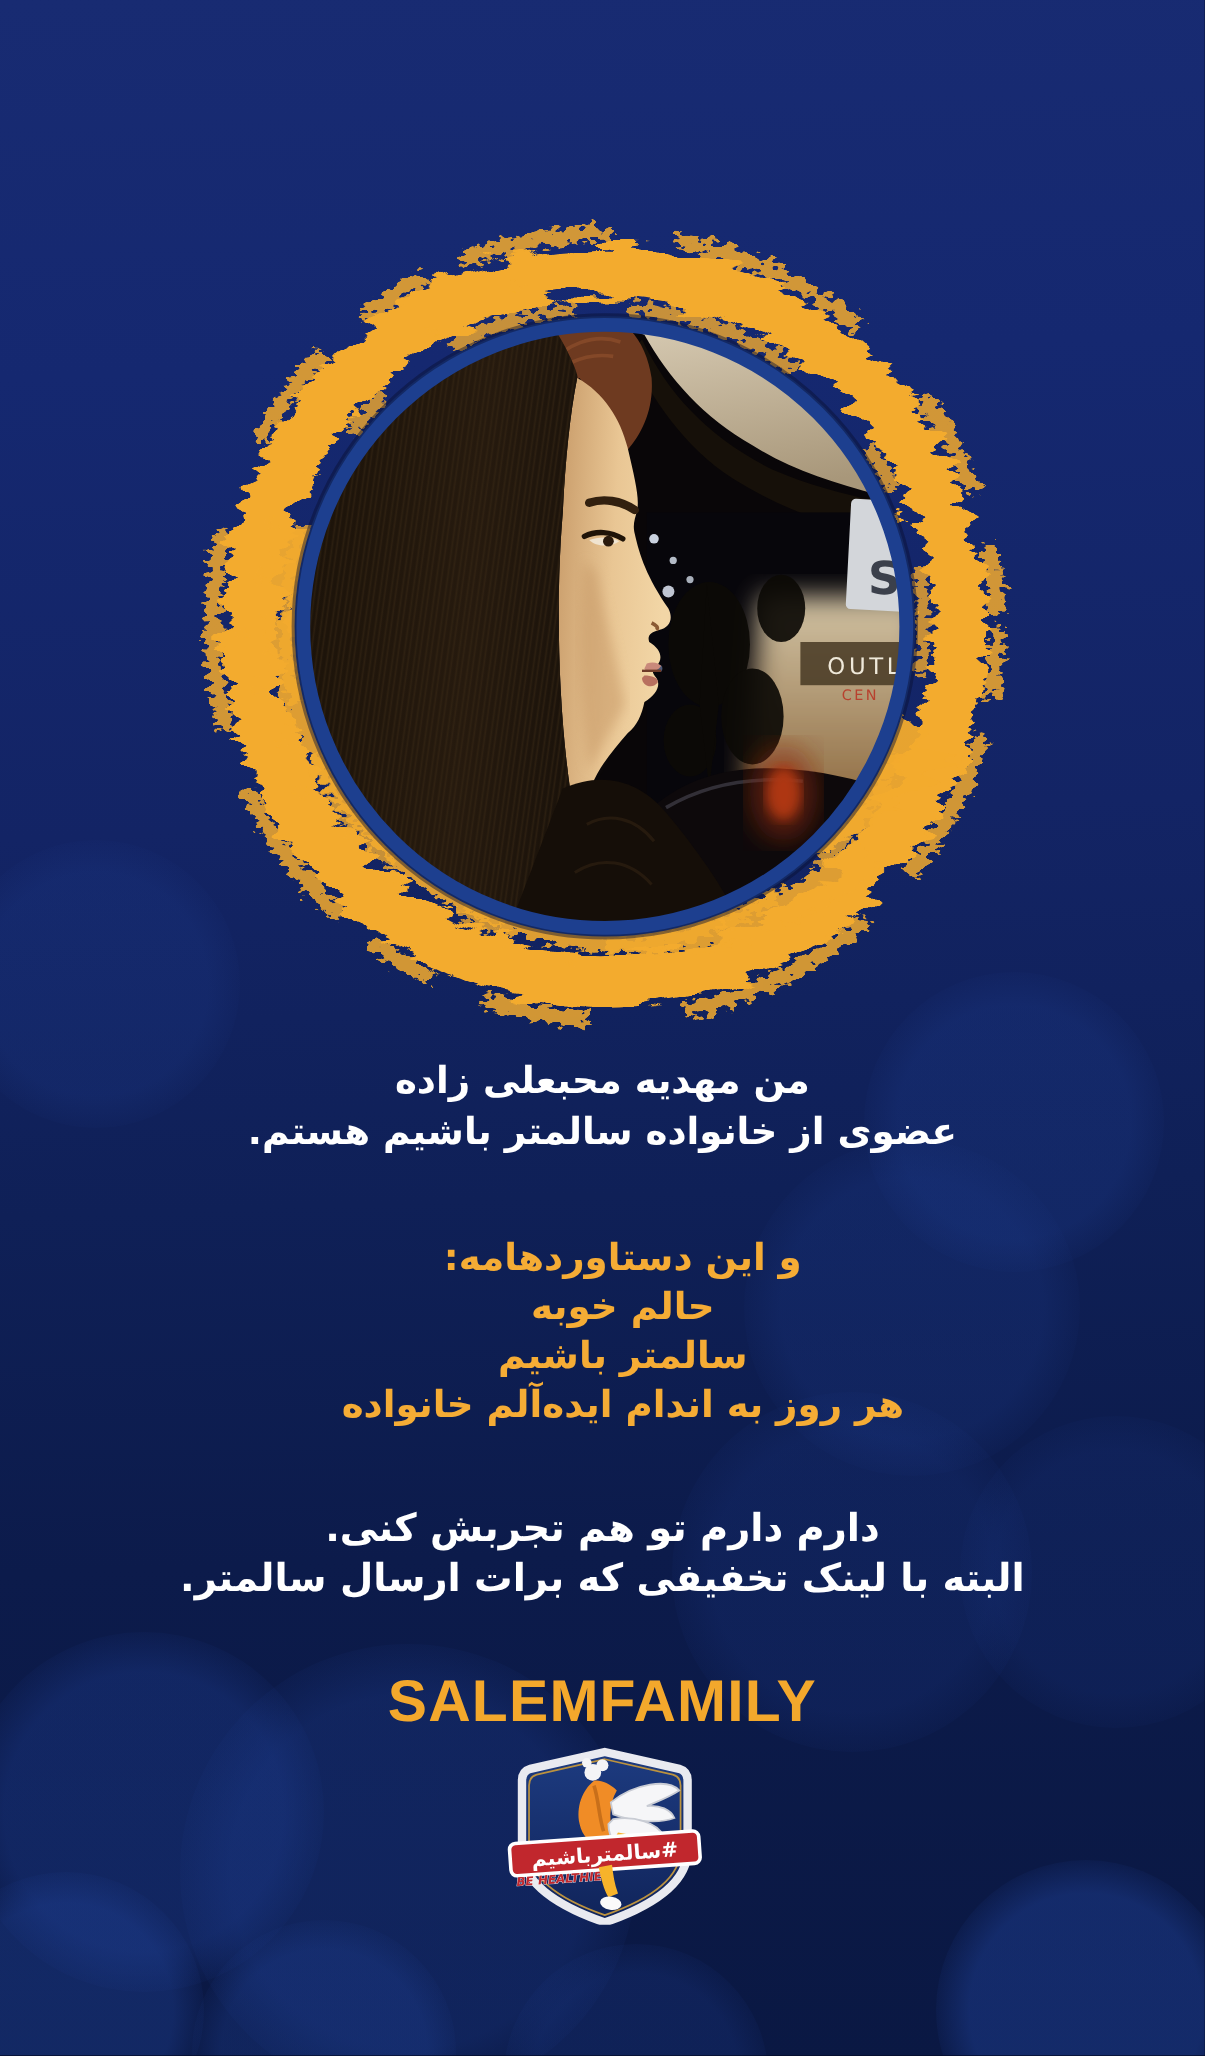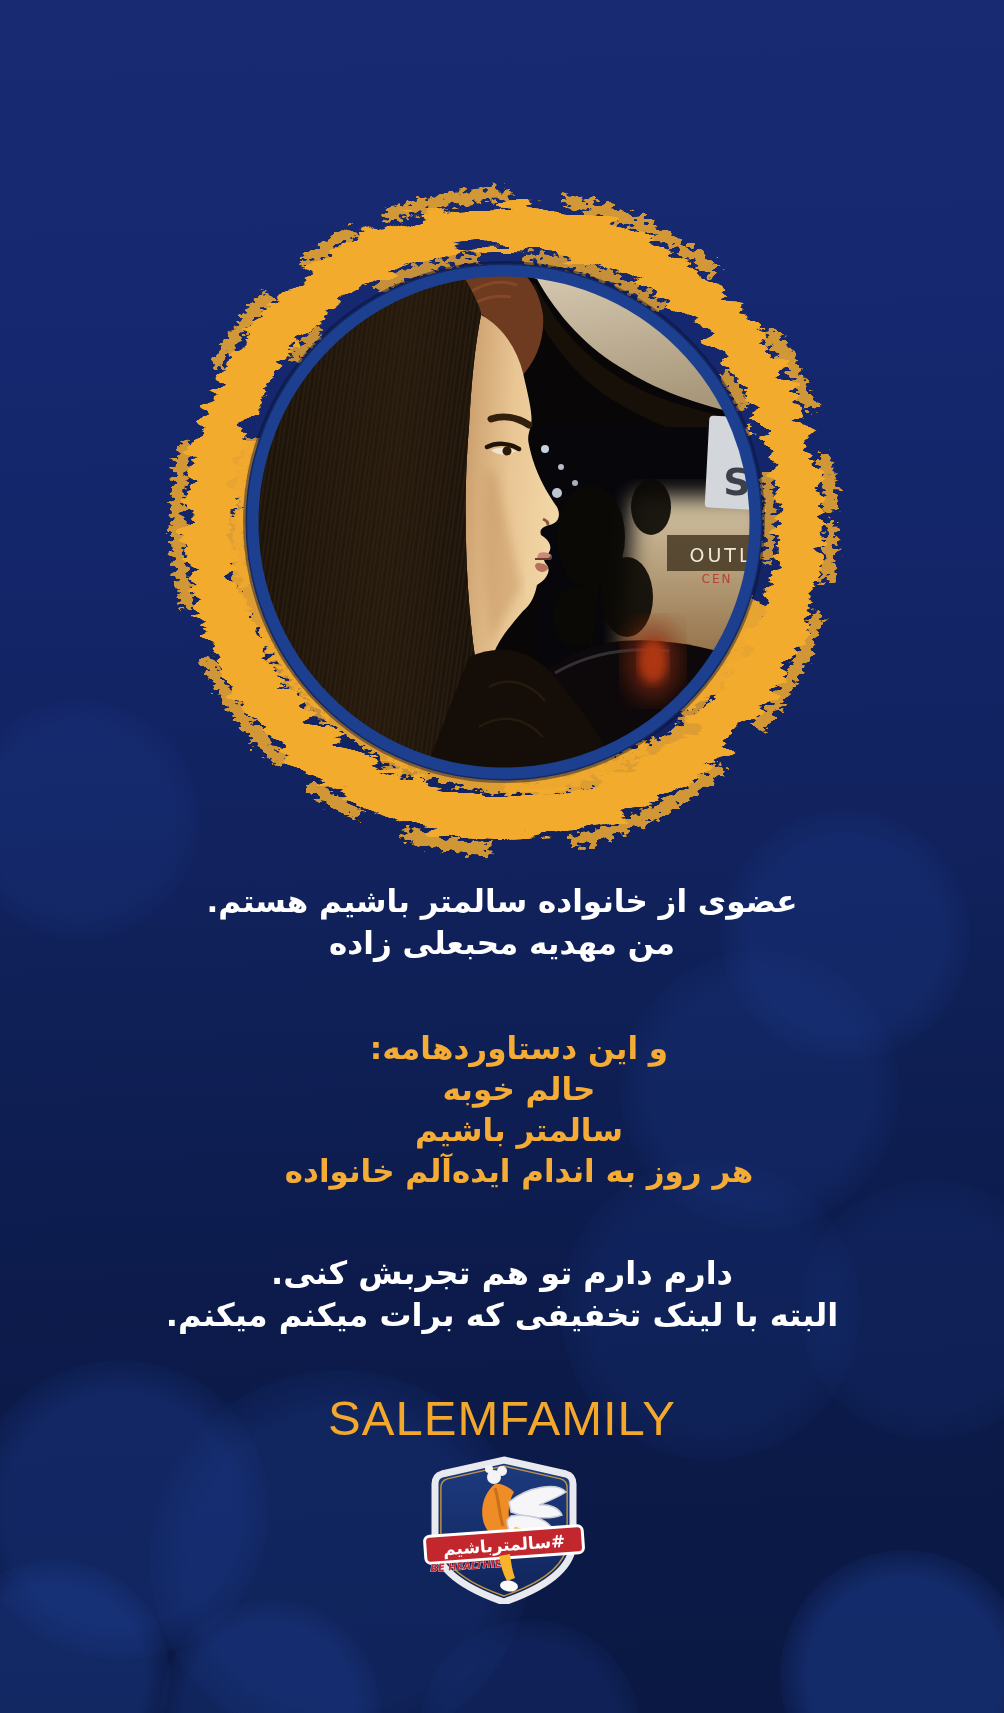--- a/index.html
+++ b/index.html
@@ -11,21 +11,21 @@
   .bokeh{position:absolute;border-radius:50%;pointer-events:none;}
   .txt{position:absolute;left:0;width:100%;text-align:center;direction:rtl;font-weight:bold;}
   .txt div{line-height:42px;}
   .intro{top:880px;color:#ffffff;font-size:31px;}
   .achv{top:1028px;color:#f5ac35;font-size:31px;padding-left:17px;}
   .achv div{line-height:41px;}
   .invite{top:1252px;color:#ffffff;font-size:32px;}
   .wordmark{
     position:absolute;top:1390px;left:0;width:100%;text-align:center;
     font-family:"Liberation Sans","DejaVu Sans",sans-serif;
-    font-weight:normal;font-size:49px;letter-spacing:1px;color:#f3a82c;direction:ltr;
+    font-weight:bold;font-size:49px;letter-spacing:1px;color:#f3a82c;direction:ltr;
   }
   .abs{position:absolute;}
 </style>
 </head>
 <body>
 
 <div class="canvas">
 
   <div class="bokeh" style="left:-40px;top:700px;width:240px;height:240px;background:radial-gradient(circle,rgba(30,62,145,.22) 55%,rgba(30,62,145,0) 75%);"></div>
   <div class="bokeh" style="left:720px;top:810px;width:250px;height:250px;background:radial-gradient(circle,rgba(28,58,138,.30) 55%,rgba(28,58,138,0) 75%);"></div>
@@ -190,34 +190,34 @@
 
       <path d="M230,400 C262,386 292,392 316,420 C346,456 372,494 386,530 L180,530 Z" fill="#150e08"></path>
       <path d="M250,430 C268,420 290,424 306,444 M240,470 C262,456 286,460 304,480" stroke="#2e2011" stroke-width="2.5" fill="none" opacity="0.7"></path>
     </g>
 
     <circle cx="265" cy="265" r="252" fill="none" stroke="#1d3f8f" stroke-width="13"></circle>
     <circle cx="265" cy="265" r="259" fill="none" stroke="rgba(8,16,48,0.45)" stroke-width="4"></circle>
   </svg>
 
   <div class="txt intro">
+    <div>من مهدیه محبعلی زاده</div>
     <div>عضوی از خانواده سالمتر باشیم هستم.</div>
-    <div>من مهدیه محبعلی زاده</div>
   </div>
 
   <div class="txt achv">
     <div>و این دستاوردهامه:</div>
     <div>حالم خوبه</div>
     <div>سالمتر باشیم</div>
     <div>هر روز به اندام ایده‌آلم خانواده</div>
   </div>
 
   <div class="txt invite">
     <div>دارم دارم تو هم تجربش کنی.</div>
-    <div>البته با لینک تخفیفی که برات میکنم میکنم.</div>
+    <div>البته با لینک تخفیفی که برات ارسال سالمتر.</div>
   </div>
 
   <div class="wordmark">SALEMFAMILY</div>
 
   <svg class="abs" style="left:399px;top:1452px;" width="210" height="152" viewBox="0 0 210 152">
     <defs>
       <linearGradient id="shieldGrad" x1="0" y1="0" x2="0" y2="1">
         <stop offset="0" stop-color="#1d3b80"></stop>
           <stop offset="1" stop-color="#10245a"></stop>
       </linearGradient>

